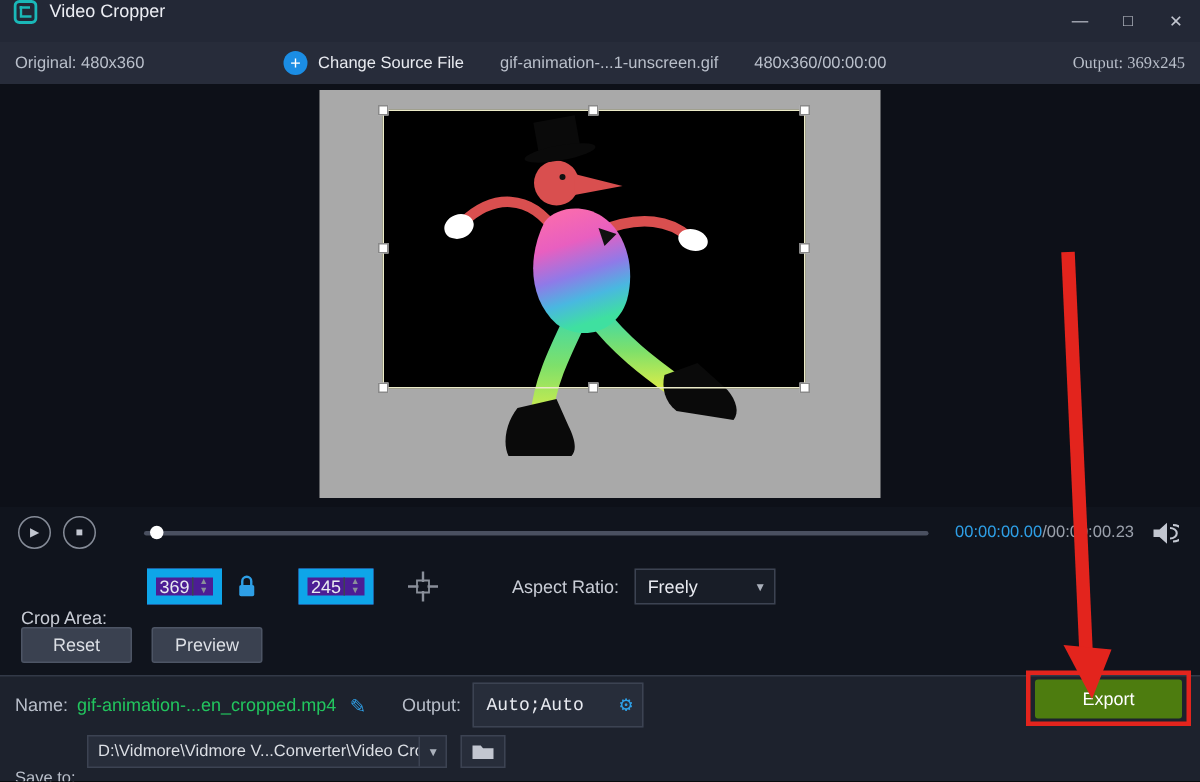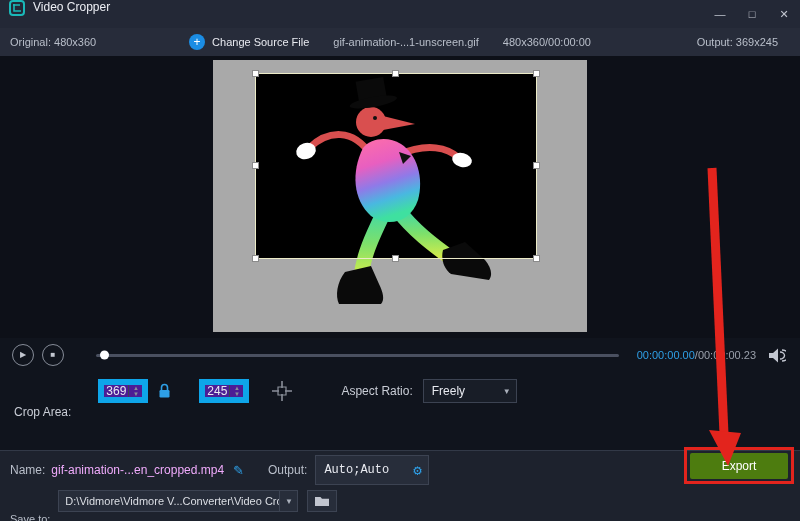--- a/index.html
+++ b/index.html
@@ -11,21 +11,21 @@
   }
   
   .titlebar { position:absolute; top:0; left:0; right:0; height:28px; background:#232836; display:flex; align-items:flex-start; }
   .logo-svg { width:16px; height:16px; margin:0 8px 0 9px; }
   .title-text { font-size:12px; color:#eceef4; }
   .win-controls { margin-left:auto; display:flex; height:28px; }
   .win-btn { width:32px; height:28px; display:flex; align-items:center; justify-content:center; font-size:11px; color:#c2c6d0; cursor:default; }
   
   .infobar { position:absolute; top:28px; left:0; right:0; height:28px; background:#272c3a; font-size:11px; color:#b9bfca; }
   .infobar .original { position:absolute; left:10px; top:8px; }
-  .infobar .output { position:absolute; right:22px; top:8px; }
+  .infobar .output { position:absolute; right:10px; top:8px;font-family:Liberation Serif, serif; }
   .center-group { position:absolute; left:120px; right:140px; top:0; height:28px; display:flex; align-items:center; justify-content:center; gap:24px; }
   .change-src { display:flex; align-items:center; gap:7px; color:#e8eaf0; }
   .plus-circle { width:16px; height:16px; border-radius:50%; background:#1b8de4; color:#fff; display:flex; align-items:center; justify-content:center; font-size:12px; line-height:1; }
   
   .preview { position:absolute; top:56px; left:0; width:800px; height:282px; background:#0d1018; }
   .canvas { position:absolute; left:213px; top:4px; width:374px; height:272px; background:#a9a9a9; }
   .video-frame { position:absolute; left:42px; top:13px; width:282px; height:186px; background:#000; }
   .figure-svg { position:absolute; left:0; top:0; width:374px; height:272px; }
   .crop-box { position:absolute; left:42px; top:13px; width:282px; height:186px; border:1px solid #ecebc8; }
   .handle { position:absolute; width:7px; height:7px; background:#fff; border:1px solid #8a8a8a; }
@@ -58,21 +58,21 @@
   .dropdown .darrow { width:18px; font-size:8px; color:#aab0bb; display:flex; justify-content:center; }
   
   .btnrow { position:absolute; top:412px; left:0; height:36px; display:flex; align-items:center; }
   .gbtn { min-width:74px; height:24px; background:#3a4150; border:1px solid #4d5565; color:#dcdfe5; font-size:12px; display:flex; align-items:center; justify-content:center; border-radius:2px; padding:0 10px; }
   .gbtn.reset { margin-left:14px; }
   .gbtn.prev { margin-left:13px; }
   
   .outpanel { position:absolute; top:450px; left:0; right:0; bottom:0; background:#1d222d; border-top:1px solid #323947; }
   .namerow { position:absolute; top:6px; left:0; right:130px; height:26px; display:flex; align-items:center; font-size:12px; }
   .lbl-dim { color:#b9bfca; }
-  .name-val { margin-left:6px; color:#f0abfc; }
+  .name-val { margin-left:6px; color:#22c55e; }
   .pencil { margin-left:9px; color:#2e9fe6; font-size:13px; }
   .lbl-output { margin-left:24px; }
   .outdrop { display:flex; align-items:center; width:114px; height:30px; background:#272d3a; border:1px solid #3c4352; margin-left:8px;font-family:Liberation Mono, monospace; }
   .outdrop .dval { flex:1; padding-left:8px; color:#e8eaf0; }
   .outdrop .gear { width:22px; text-align:center; color:#2e9fe6; font-size:14px; }
   .saverow { position:absolute; top:37px; left:0; right:0; height:26px; display:flex; align-items:center; font-size:11px; }
   .lbl-saveto { margin-left:10px; color:#b9bfca;margin-top:36px; }
   .pathbox { display:flex; align-items:center; margin-left:8px; width:240px; height:22px; background:#272d3a; border:1px solid #3c4352; }
   .pathbox .ptext { flex:1; padding-left:6px; color:#dcdfe5; white-space:nowrap; overflow:hidden; }
   .pathbox .parrow { width:18px; border-left:1px solid #3c4352; font-size:8px; color:#aab0bb; display:flex; justify-content:center; align-items:center; align-self:stretch; }
@@ -207,20 +207,24 @@
       <path d="M11,1 V8 M11,14 V21 M1,11 H8 M14,11 H21" stroke="#8a8f9a" stroke-width="1.6"></path>
       <path d="M7,7 h8 v8 h-8 z" fill="none" stroke="#8a8f9a" stroke-width="1.2"></path>
     </svg>
     <span class="lbl-aspect">Aspect Ratio:</span>
     <div class="dropdown">
       <span class="dval">Freely</span>
       <span class="darrow">▼</span>
     </div>
   </div>
 
+  <div class="btnrow">
+    <span class="gbtn reset">Reset</span>
+    <span class="gbtn prev">Preview</span>
+  </div>
 
   <div class="outpanel">
     <div class="namerow">
       <span class="lbl-dim" style="margin-left:10px">Name:</span>
       <span class="name-val">gif-animation-...en_cropped.mp4</span>
       <span class="pencil">✎</span>
       <span class="lbl-dim lbl-output">Output:</span>
       <div class="outdrop">
         <span class="dval">Auto;Auto</span>
         <span class="gear">⚙</span>

